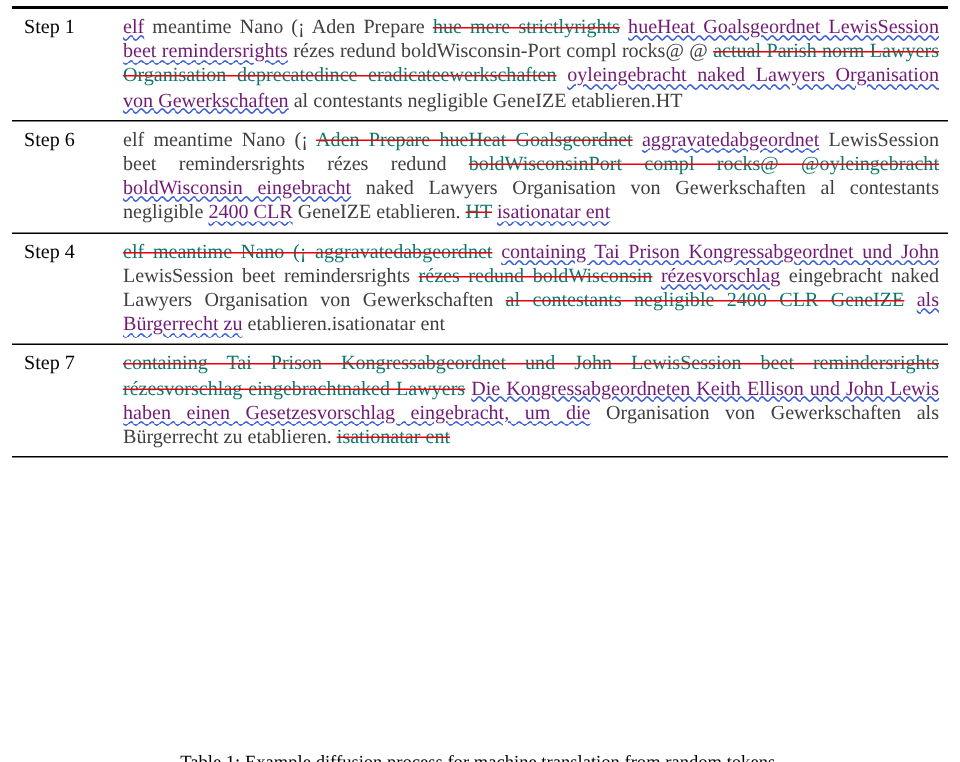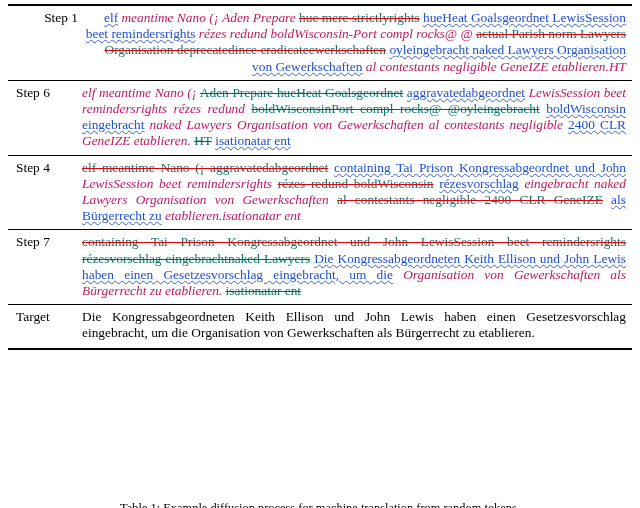--- a/index.html
+++ b/index.html
@@ -30,21 +30,20 @@
     table-layout: fixed;
   }
 
   table.diffusion-table tr.row-step > td {
     border-bottom: 1.1px solid #000;
     padding: 4px 2px 5px 2px;
     vertical-align: top;
   }
   table.diffusion-table tr.row-first > td {
     border-top: 2.2px solid #000;
-    text-align: right;
   }
   table.diffusion-table tr.row-target > td {
     border-bottom: 2.2px solid #000;
     padding: 4px 2px 6px 2px;
     vertical-align: top;
   }
 
   td.label-cell {
     width: 62px;
     text-align: left;
@@ -58,29 +57,29 @@
     font-size: 13.4px;
     line-height: 16.2px;
     text-align: justify;
     text-justify: inter-word;
     hyphens: manual;
     padding-right: 6px !important;
   }
 
   
   .tok { }
-  .tok-black { color: #be185d; font-style: italic; }
+  .tok-black { color: #404040; }
   .tok-red {
     color: #0f766e;
     text-decoration: line-through;
     text-decoration-color: #e8000b;
     text-decoration-thickness: 1px;
   }
   .tok-blue {
-    color: #1d4ed8;
+    color: #701a75;
   }
   
   .tok-blue.wavy {
     text-decoration: underline wavy #3a5fd9;
     text-decoration-thickness: 1px;
     text-underline-offset: 1px;
   }
 
   .caption {
     position: absolute;
@@ -116,23 +115,19 @@
       <tr class="row-step">
         <td class="label-cell">Step 4</td>
         <td class="content-cell"><span class="tok tok-red">elf meantime Nano (¡ aggravatedabgeordnet</span> <span class="tok tok-blue wavy">containing Tai Prison Kongressabgeordnet und John</span> <span class="tok tok-black">LewisSession beet remindersrights</span> <span class="tok tok-red">rézes redund boldWisconsin</span> <span class="tok tok-blue wavy">rézesvorschlag</span> <span class="tok tok-black">eingebracht naked Lawyers Organisation von Gewerkschaften</span> <span class="tok tok-red">al contestants negligible 2400 CLR GeneIZE</span> <span class="tok tok-blue wavy">als Bürgerrecht zu</span> <span class="tok tok-black">etablieren.isationatar ent</span></td>
       </tr>
 
       <tr class="row-step">
         <td class="label-cell">Step 7</td>
         <td class="content-cell"><span class="tok tok-red">containing Tai Prison Kongressabgeordnet und John LewisSession beet remindersrights rézesvorschlag eingebrachtnaked Lawyers</span> <span class="tok tok-blue wavy">Die Kongressabgeordneten Keith Ellison und John Lewis haben einen Gesetzesvorschlag eingebracht, um die</span> <span class="tok tok-black">Organisation von Gewerkschaften als Bürgerrecht zu etablieren.</span> <span class="tok tok-red">isationatar ent</span></td>
       </tr>
 
-      <tr class="row-target">
-        <td class="label-cell">Target</td>
-        <td class="content-cell">Die Kongressabgeordneten Keith Ellison und John Lewis haben einen Geset­zesvorschlag eingebracht, um die Organisation von Gewerkschaften als Bürgerrecht zu etablieren.</td>
-      </tr>
 
     </tbody>
   </table>
 
   <div class="caption">Table 1: Example diffusion process for machine translation from random tokens.</div>
 
 </div>
 
 </body></html>

